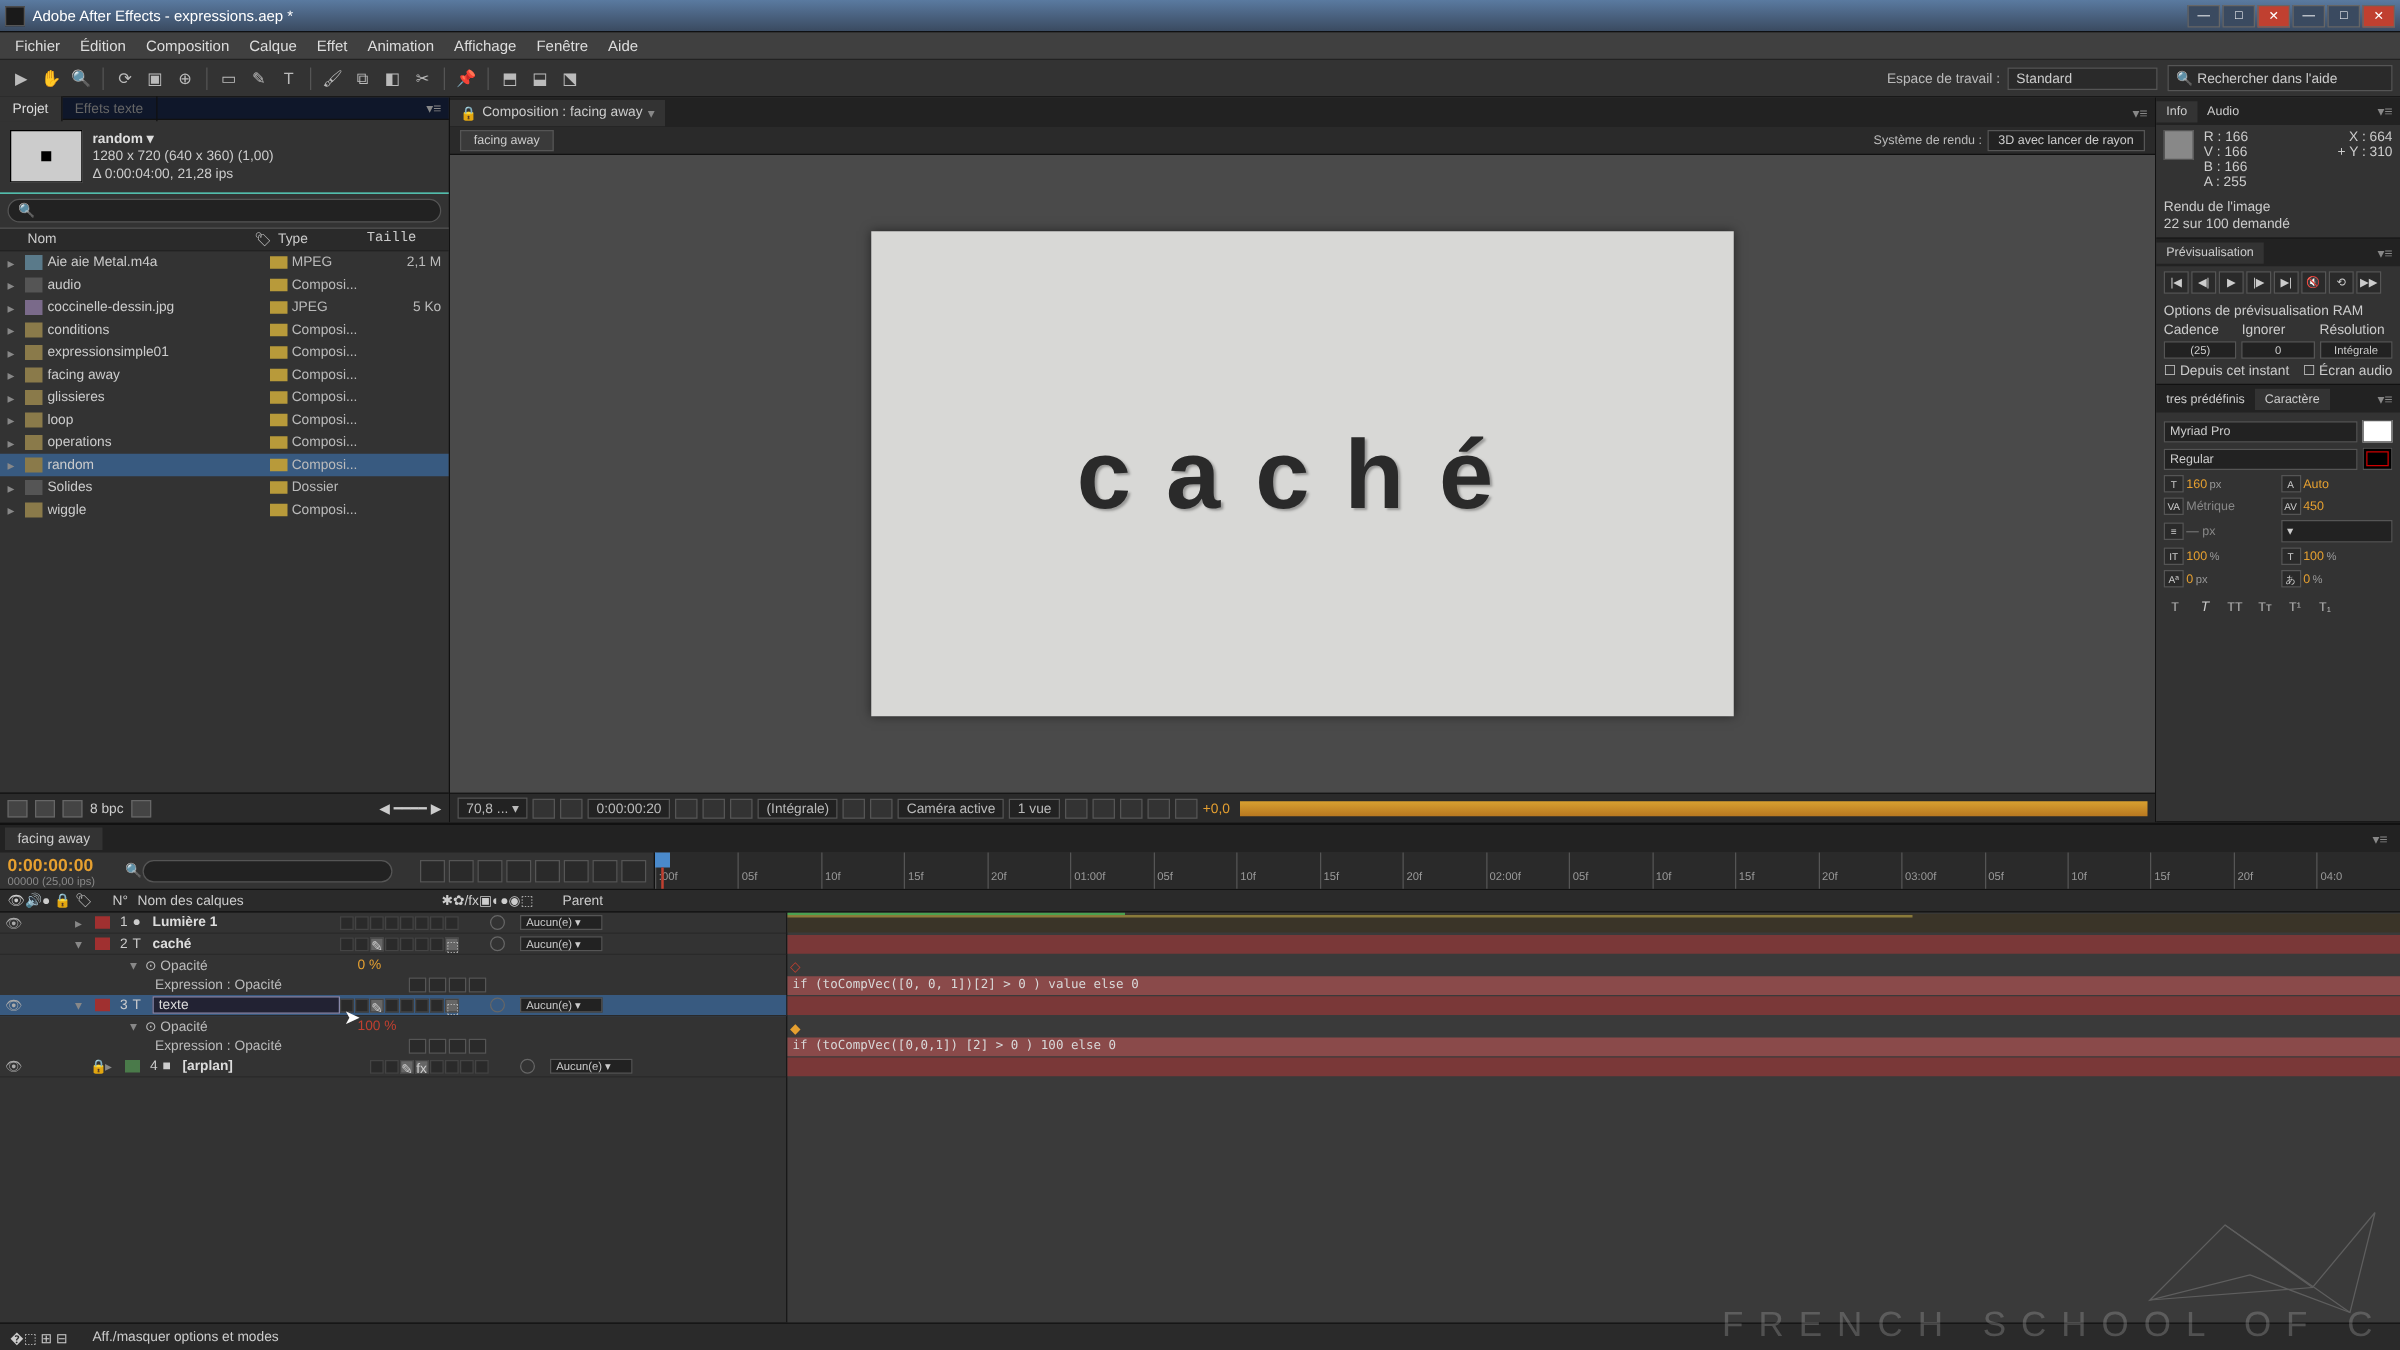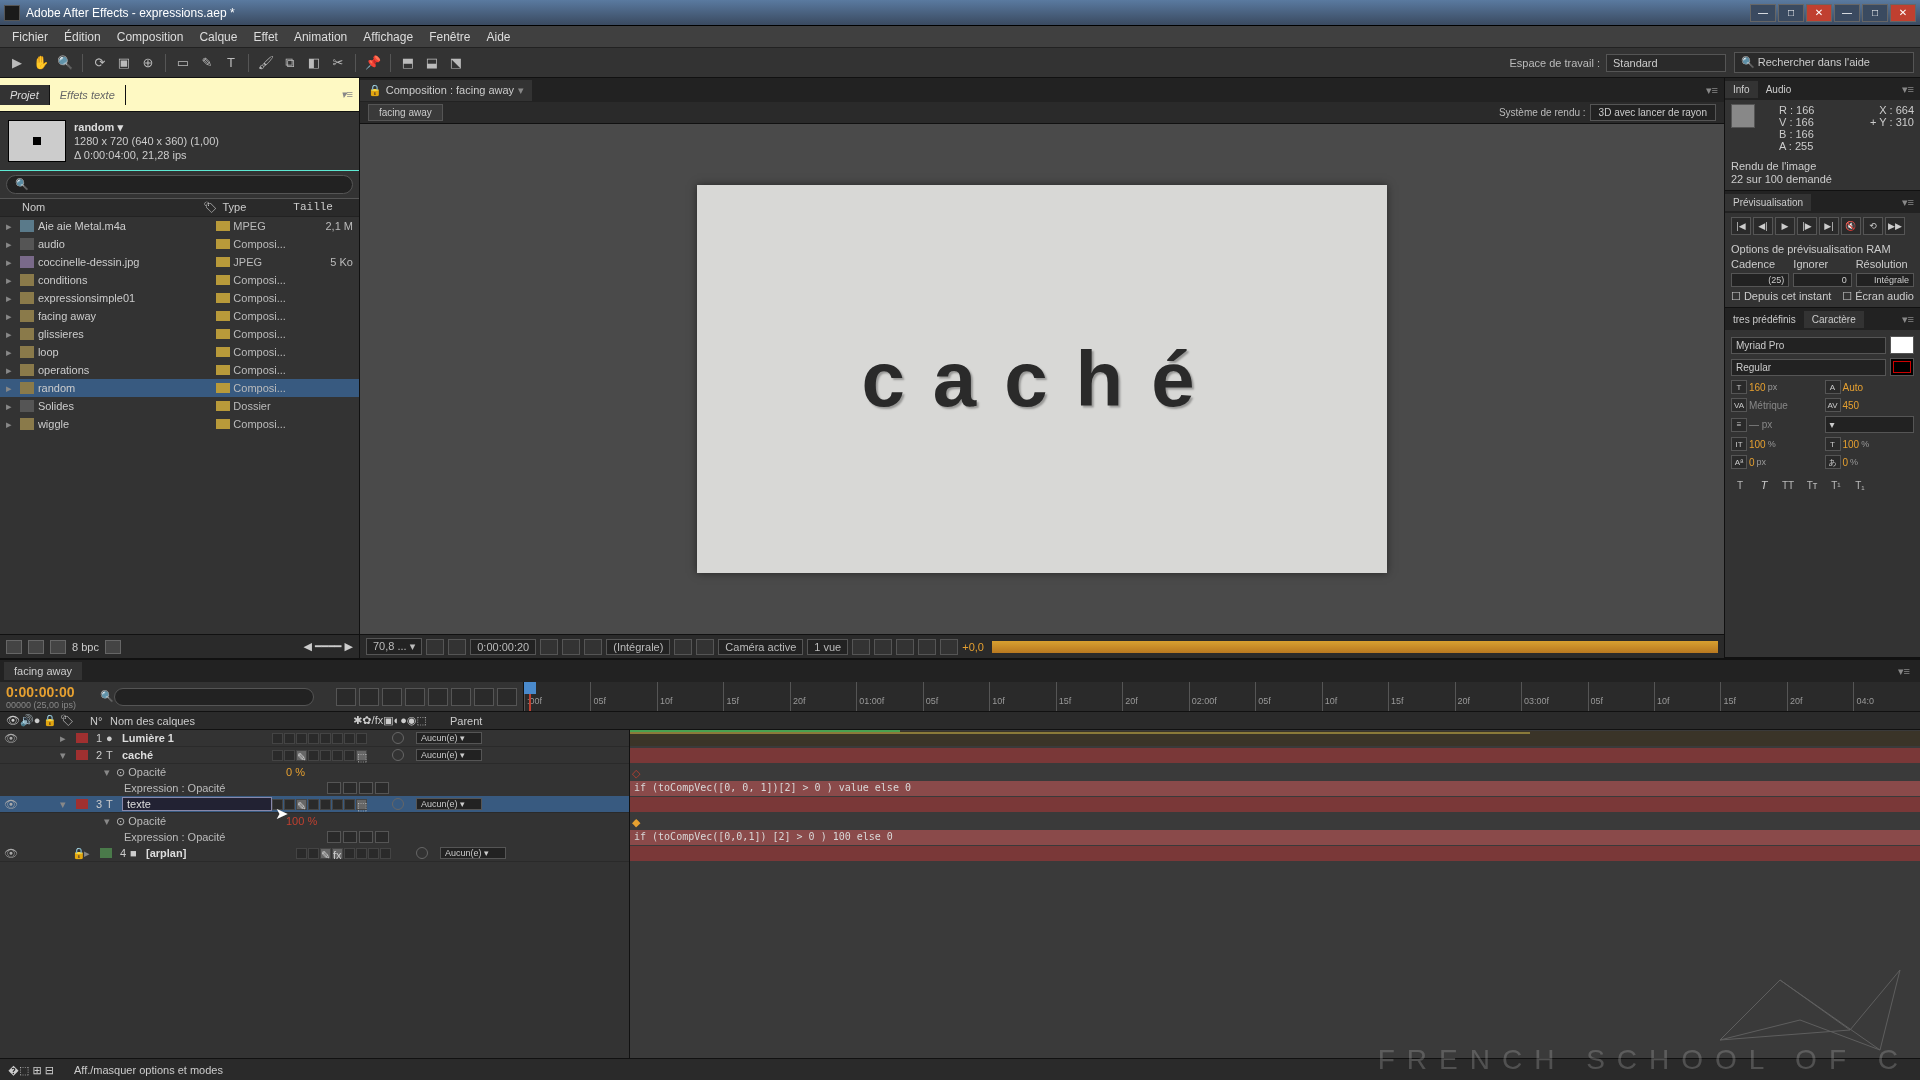--- a/index.html
+++ b/index.html
@@ -27,21 +27,21 @@
 .toolbar .search { background:#2a2a2a; border:1px solid #555; padding:3px 6px; color:#999; width:180px; margin-left:6px; }
 
 
 .main { position:absolute; top:78px; left:0; right:0; bottom:0; display:flex; flex-direction:column; }
 
 
 .upper { display:flex; height:580px; }
 
 
 .project-panel { width:360px; background:#333; border-right:1px solid #111; display:flex; flex-direction:column; }
-.panel-tabs { height:34px; background:#fef9c3; display:flex; align-items:center; border-bottom:1px solid #111;font-style:italic; }
+.panel-tabs { height:18px; background:#0f172a; display:flex; align-items:center; border-bottom:1px solid #111; }
 .panel-tab { padding:4px 10px; color:#999; font-size:11px; border-right:1px solid #111; }
 .panel-tab.active { background:#333; color:#ddd; }
 .panel-tab.dim { color:#666; }
 .panel-menu { margin-left:auto; padding:0 6px; color:#888; }
 
 .proj-header { display:flex; padding:8px; gap:8px; border-bottom:1px solid #5eead4; }
 .proj-thumb { width:58px; height:42px; background:#ccc; border:1px solid #000; position:relative; }
 .proj-thumb::after { content:""; position:absolute; top:50%; left:50%; width:8px; height:8px; background:#000; transform:translate(-50%,-50%); }
 .proj-meta { color:#bbb; font-size:11px; line-height:14px; }
 
@@ -91,30 +91,30 @@
 .viewer-footer .progress { flex:1; height:12px; background:linear-gradient(#d8a030,#b87820); margin-left:4px; }
 
 
 .right-panels { width:195px; background:#333; display:flex; flex-direction:column; }
 .rp-section { border-bottom:1px solid #111; }
 .rp-tabs { height:22px; background:#222; display:flex; align-items:center; }
 .rp-tab { padding:3px 8px; color:#ccc; font-size:10px; }
 .rp-tab.active { background:#333; }
 .rp-body { padding:4px 6px; font-size:10px; color:#bbb; }
 
-.info-body { display:flex; gap:24px; }
+.info-body { display:flex; gap:8px; }
 .info-swatch { width:24px; height:24px; background:#888; border:1px solid #555; }
 .info-vals { line-height:12px; }
 .info-render { padding:4px 6px; font-size:10px; color:#bbb; line-height:13px; }
 
 .prev-ctrl { display:flex; gap:2px; padding:4px 6px; }
 .prev-btn { width:20px; height:18px; background:#2a2a2a; border:1px solid #555; display:flex; align-items:center; justify-content:center; font-size:9px; }
 .prev-opts { padding:4px 6px; font-size:10px; }
 .prev-row { display:flex; gap:4px; margin-top:3px; }
-.prev-sel { background:#222; border:1px solid #555; padding:1px 4px; color:#ccc; flex:1; font-size:9px; text-align:right; }
+.prev-sel { background:#222; border:1px solid #555; padding:1px 4px; color:#ccc; flex:1; font-size:9px; text-align:center; }
 
 .char-body { padding:6px; }
 .char-row { display:flex; gap:4px; align-items:center; margin-bottom:4px; }
 .char-sel { background:#222; border:1px solid #555; padding:2px 4px; flex:1; font-size:10px; color:#ccc; }
 .char-color { width:24px; height:18px; background:#fff; border:1px solid #555; }
 .char-color.stroke { background:#000; position:relative; }
 .char-color.stroke::after { content:""; position:absolute; inset:2px; border:1px solid #c00; }
 .char-metric { display:flex; align-items:center; gap:2px; width:50%; }
 .char-metric .cicon { width:16px; height:14px; background:#2a2a2a; border:1px solid #555; font-size:8px; display:flex; align-items:center; justify-content:center; }
 .char-metric .cval { color:#e6a030; font-size:10px; }

